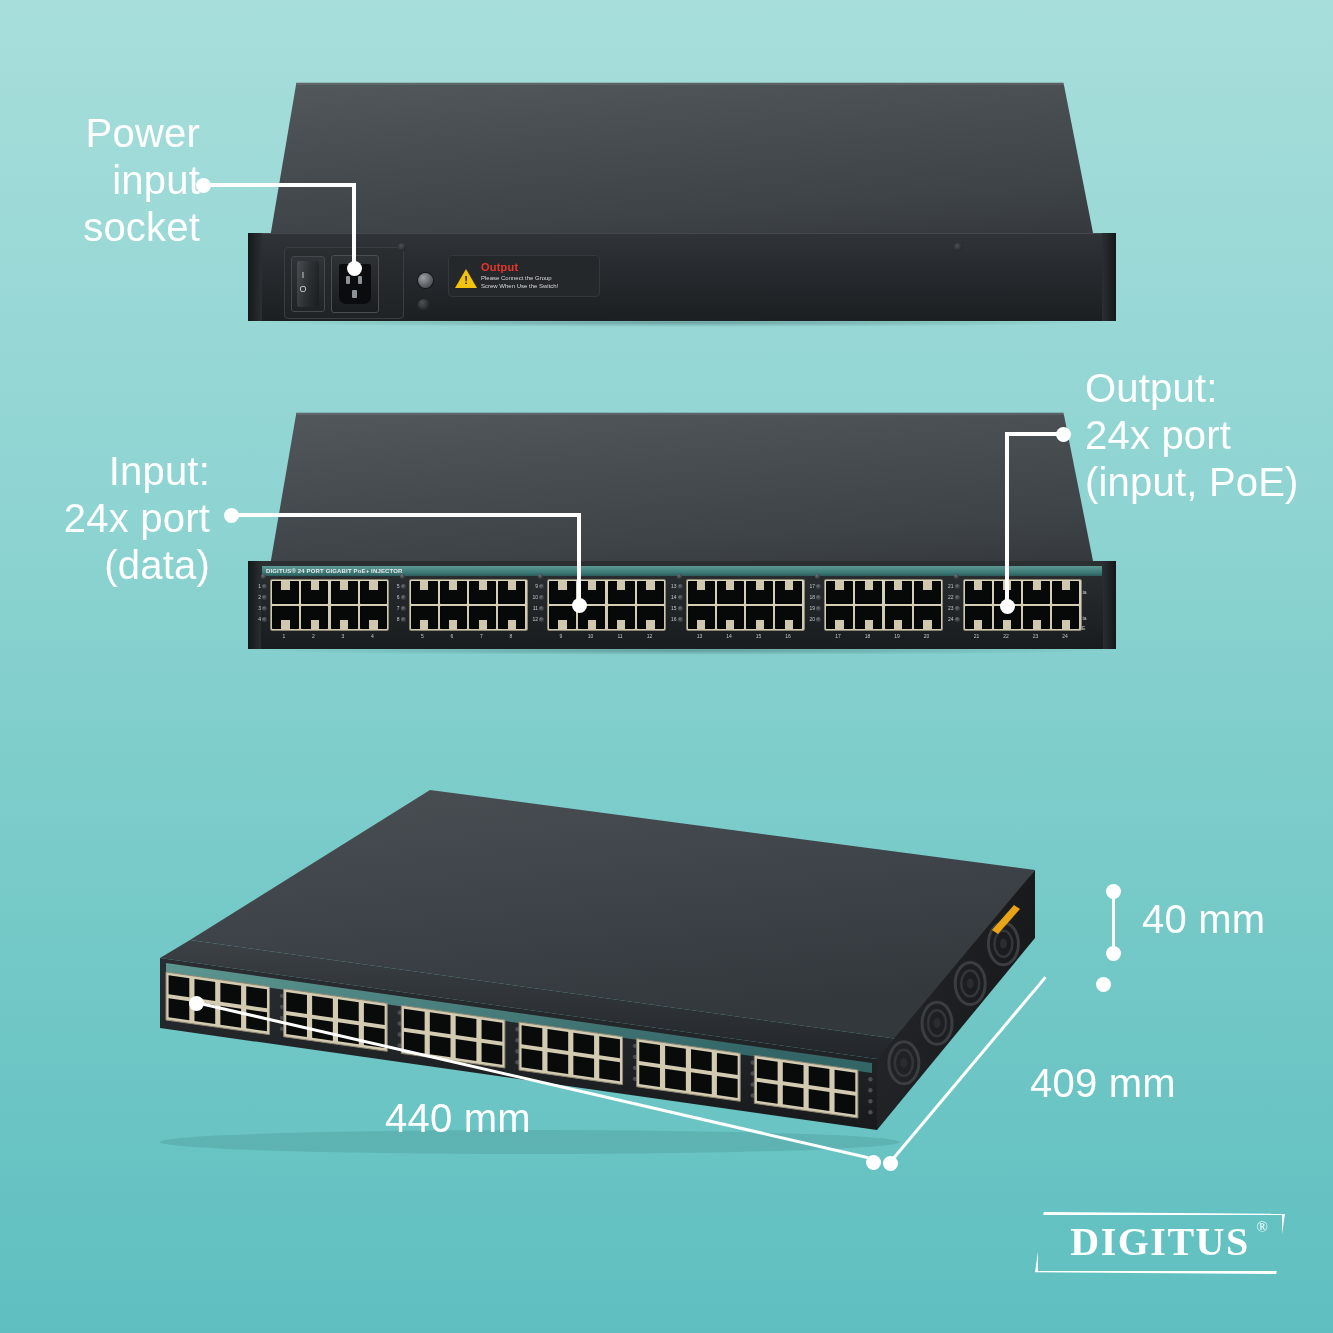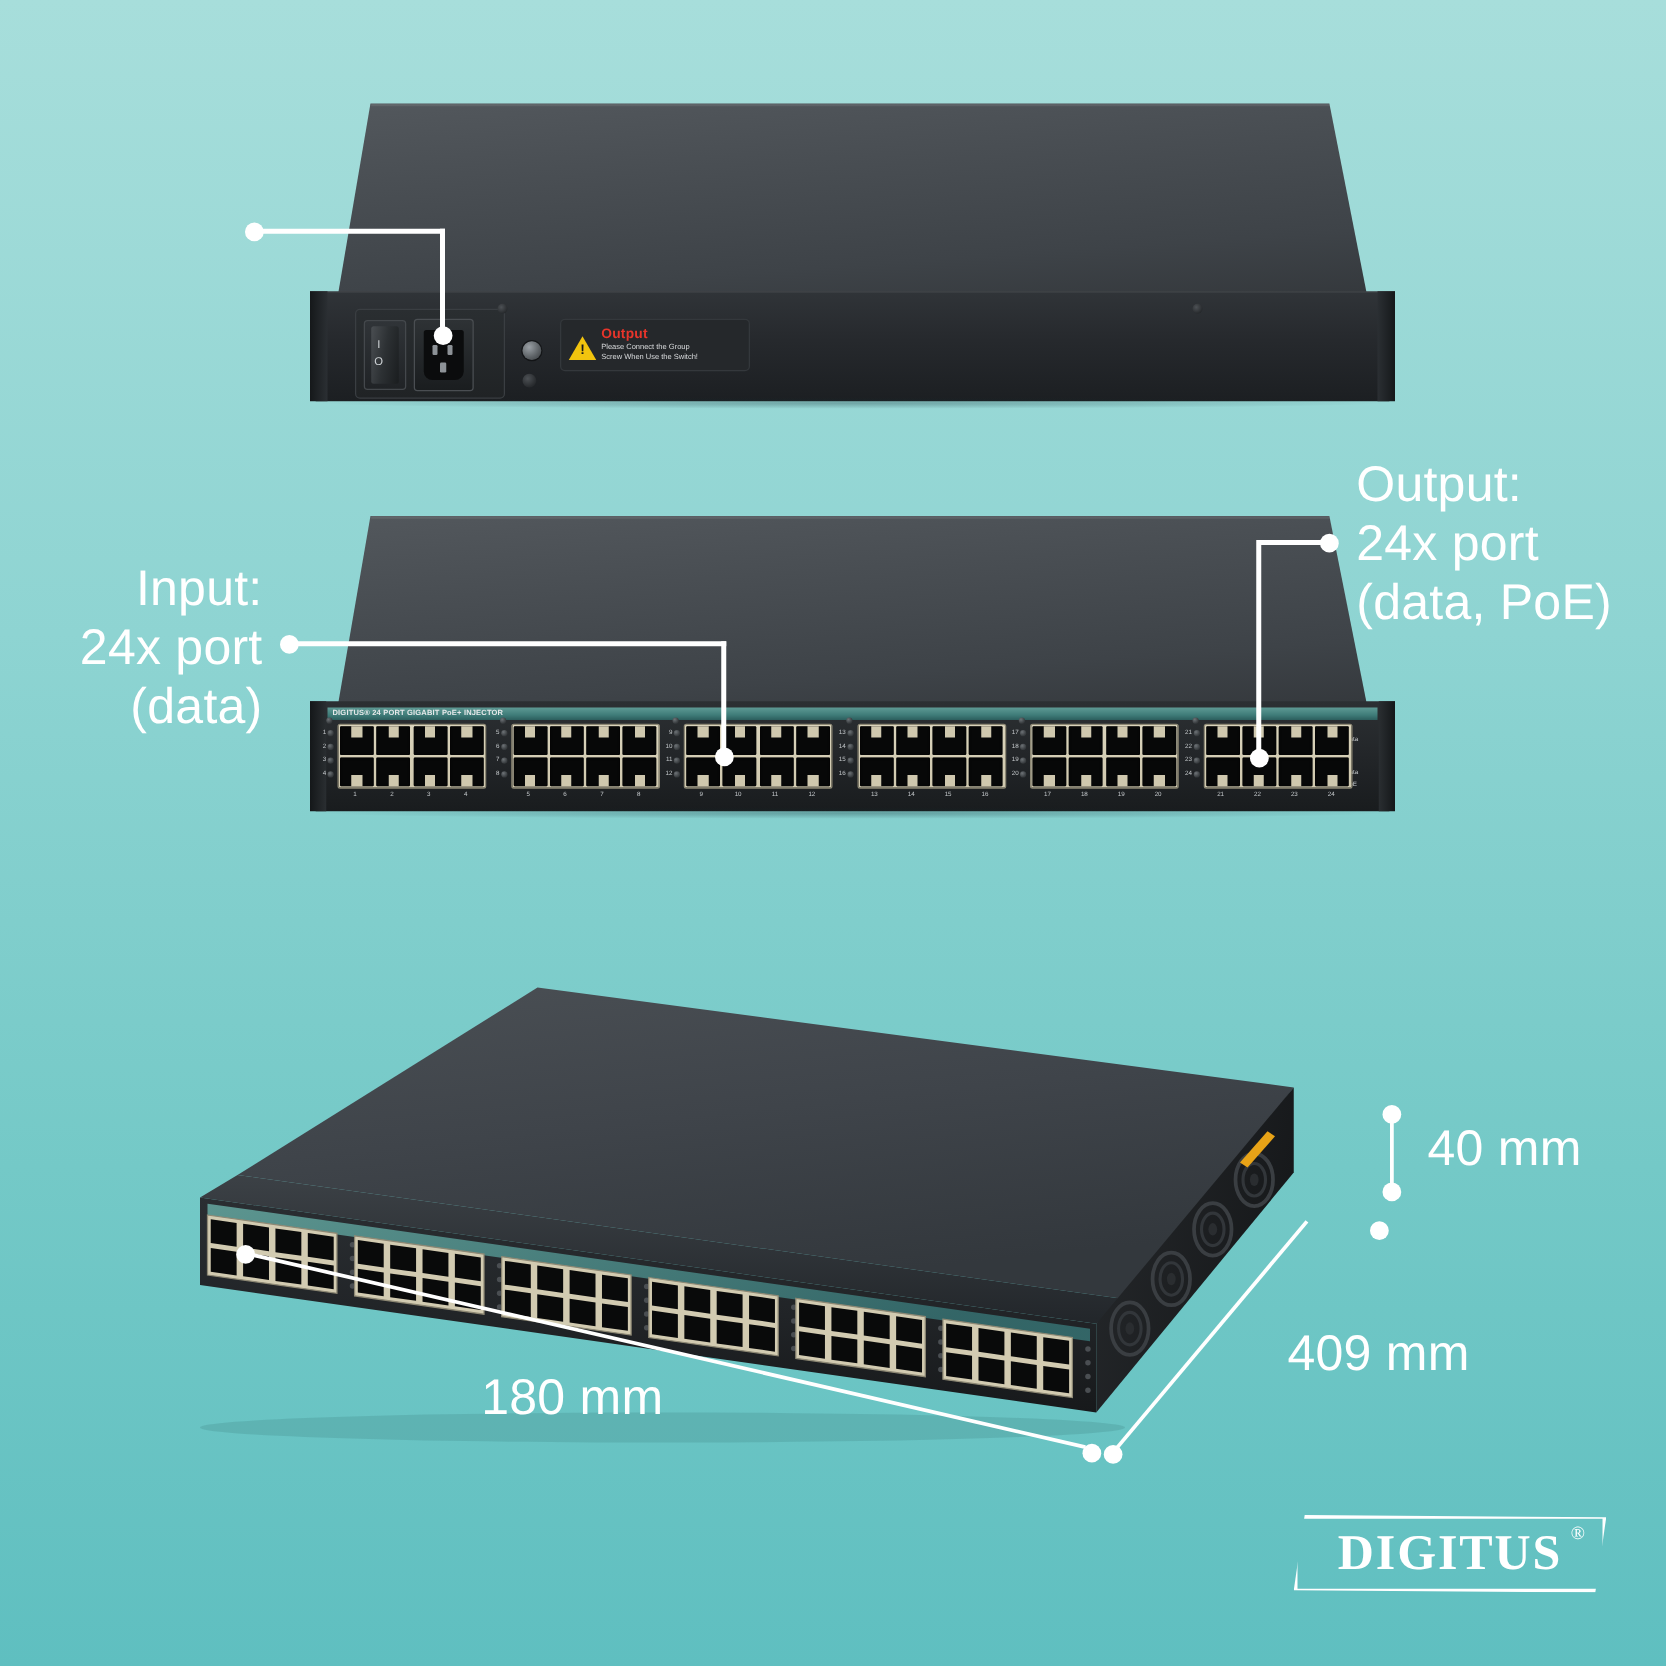--- a/index.html
+++ b/index.html
@@ -231,20 +231,23 @@
           <span>Please Connect the Group</span><br>
           <span>Screw When Use the Switch!</span>
         </div>
       </div>
 
       <div class="screw-dark" style="left:706px;top:10px;width:8px;height:8px;"></div>
     </div>
     <div class="abs" id="rear-shadow"></div>
   </div>
 
+  <div class="abs callout right" style="left:40px;top:110px;width:160px;">Power
+input
+socket</div>
   <div class="dot" style="left:196px;top:178px;"></div>
   <div class="leader" style="left:208px;top:183px;width:148px;height:4px;"></div>
   <div class="leader" style="left:352px;top:183px;width:4px;height:83px;"></div>
   <div class="dot" style="left:347px;top:261px;"></div>
 
   <div class="abs" id="front-view">
     <div class="abs" id="front-top"></div>
     <div class="abs" id="front-face">
 
       <div class="pcb-strip" style="left:14px;top:5px;width:840px;height:10px;"></div>
@@ -435,21 +438,21 @@
   <div class="abs callout right" style="left:20px;top:448px;width:190px;">Input:
 24x port
 (data)</div>
   <div class="dot" style="left:224px;top:508px;"></div>
   <div class="leader" style="left:236px;top:513px;width:345px;height:4px;"></div>
   <div class="leader" style="left:577px;top:513px;width:4px;height:90px;"></div>
   <div class="dot" style="left:572px;top:598px;"></div>
 
   <div class="abs callout left" style="left:1085px;top:365px;width:230px;">Output:
 24x port
-(data, PoE)</div>
+(input, PoE)</div>
   <div class="dot" style="left:1056px;top:427px;"></div>
   <div class="leader" style="left:1006px;top:432px;width:56px;height:4px;transform-origin:right center;transform:rotate(0deg);"></div>
   <div class="leader" style="left:1005px;top:432px;width:4px;height:172px;"></div>
   <div class="dot" style="left:1000px;top:599px;"></div>
 
   <div class="abs" id="persp">
     <svg class="psvg" width="1020" height="420" viewBox="0 0 1020 420">
       <defs>
         <linearGradient id="gTop" x1="0" y1="0" x2="0.35" y2="1">
           <stop offset="0" stop-color="#4a4f54"></stop>
@@ -591,21 +594,21 @@
 
       <polygon points="862,160 884,135 890,139 868,164" fill="#e8a317"></polygon>
 
       <ellipse cx="400" cy="372" rx="370" ry="12" fill="#2d6b6c" opacity="0.18"></ellipse>
     </svg>
   </div>
 
   <div class="dot" style="left:189px;top:996px;"></div>
   <div class="leader" style="left:196px;top:1001px;width:690px;height:3px;transform-origin:left center;transform:rotate(13.0deg);"></div>
   <div class="dot" style="left:866px;top:1155px;"></div>
-  <div class="abs callout" style="left:385px;top:1095px;font-size:40px;">180 mm</div>
+  <div class="abs callout" style="left:385px;top:1095px;font-size:40px;">440 mm</div>
 
   <div class="dot" style="left:883px;top:1156px;"></div>
   <div class="leader" style="left:890px;top:1161px;width:242px;height:3px;transform-origin:left center;transform:rotate(-50deg);"></div>
   <div class="dot" style="left:1096px;top:977px;"></div>
   <div class="abs callout" style="left:1030px;top:1060px;font-size:40px;">409 mm</div>
 
   <div class="dot" style="left:1106px;top:884px;"></div>
   <div class="leader" style="left:1112px;top:890px;width:3px;height:62px;"></div>
   <div class="dot" style="left:1106px;top:946px;"></div>
   <div class="abs callout" style="left:1142px;top:896px;font-size:40px;">40 mm</div>

